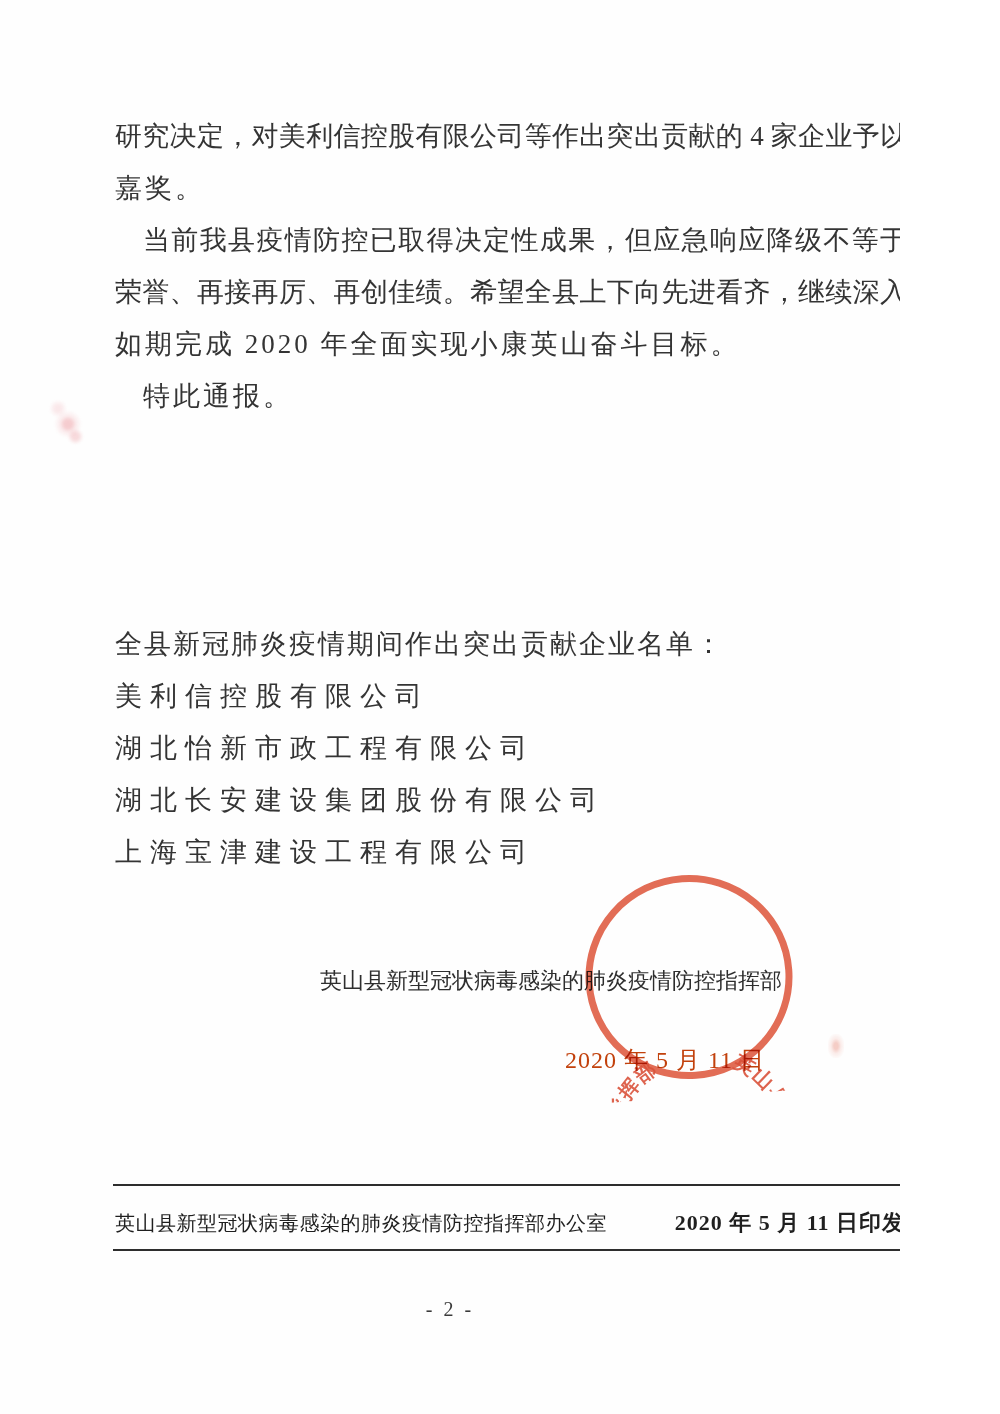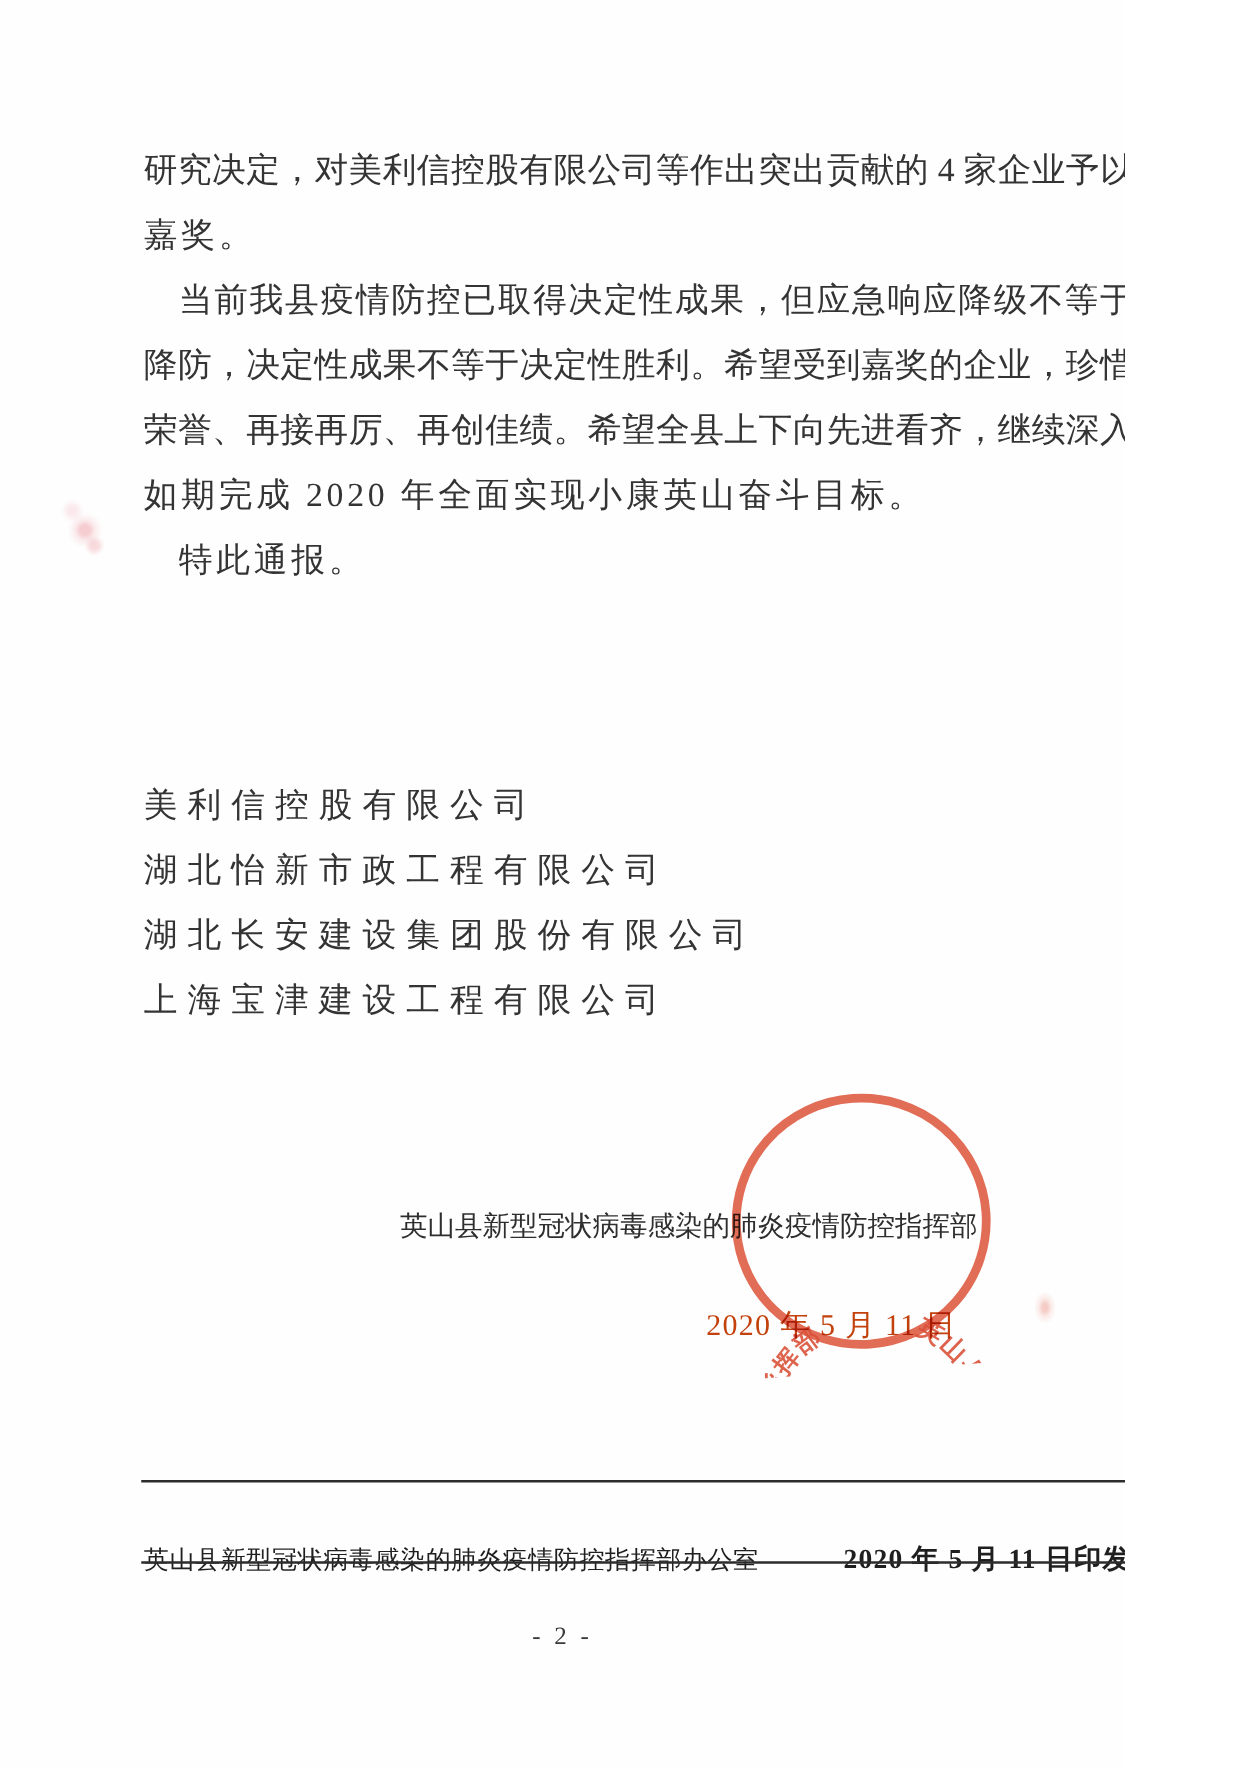--- a/index.html
+++ b/index.html
@@ -20,21 +20,21 @@
   .sign-org{position:absolute;left:320px;top:966px;font-size:22px;letter-spacing:0;color:#2e2e2e;white-space:nowrap;}
   .sign-date{position:absolute;left:565px;top:1044px;font-size:24px;letter-spacing:1px;color:#c2410c;white-space:nowrap;}
   
   .seal{position:absolute;left:569px;top:857px;width:240px;height:240px;
         transform:rotate(-4deg);mix-blend-mode:multiply;opacity:.92;}
   
   .rule{position:absolute;left:113px;width:794px;height:2px;background:#2d2d2d;}
   .rule-top{top:1184px;}
   .rule-bottom{top:1249px;}
   .footer-row{position:absolute;left:115px;top:1203px;width:790px;height:40px;
-              display:flex;justify-content:space-between;align-items:center;margin-top:24px;}
+              display:flex;justify-content:space-between;align-items:center;}
   .footer-office{font-size:20px;color:#1f1f1f;letter-spacing:0.5px;white-space:nowrap;}
   .footer-date{font-size:22px;font-weight:700;color:#1f1f1f;letter-spacing:1px;white-space:nowrap;}
   .pagenum{position:absolute;left:0;top:1298px;width:100%;text-align:center;
            font-size:20px;letter-spacing:3px;color:#3a3a3a;}
   
   .smudge{position:absolute;left:38px;top:390px;width:50px;height:62px;opacity:.55;filter:blur(1px);
     background:
       radial-gradient(circle at 60% 55%, rgba(225,90,100,.55) 0 4px, rgba(230,120,130,.25) 8px, transparent 14px),
       radial-gradient(circle at 40% 30%, rgba(235,140,150,.35) 0 3px, transparent 9px),
       radial-gradient(circle at 75% 75%, rgba(225,90,100,.4) 0 3px, transparent 8px);}
@@ -45,27 +45,27 @@
 <body>
 
 <div class="page">
 
   <div class="smudge"></div>
 
   <div class="body-block">
     <div class="bline full">研究决定，对美利信控股有限公司等作出突出贡献的 4 家企业予以</div>
     <div class="bline">嘉奖。</div>
     <div class="bline full ind">当前我县疫情防控已取得决定性成果，但应急响应降级不等于</div>
-    <div class="bline full">降防，决定性成果不等于决定性胜利。希望受到嘉奖的企业，珍惜</div>
     <div class="bline full">荣誉、再接再厉、再创佳绩。希望全县上下向先进看齐，继续深入</div>
     <div class="bline">如期完成 2020 年全面实现小康英山奋斗目标。</div>
     <div class="bline ind">特此通报。</div>
   </div>
 
   <div class="list-block">
+    <div class="list-heading">全县新冠肺炎疫情期间作出突出贡献企业名单：</div>
     <div class="company">美利信控股有限公司</div>
     <div class="company">湖北怡新市政工程有限公司</div>
     <div class="company">湖北长安建设集团股份有限公司</div>
     <div class="company">上海宝津建设工程有限公司</div>
   </div>
 
   <div class="sign-org">英山县新型冠状病毒感染的肺炎疫情防控指挥部</div>
   <div class="sign-date">2020 年 5 月 11 日</div>
 
   <svg class="seal" viewBox="0 0 240 240" aria-hidden="true">

